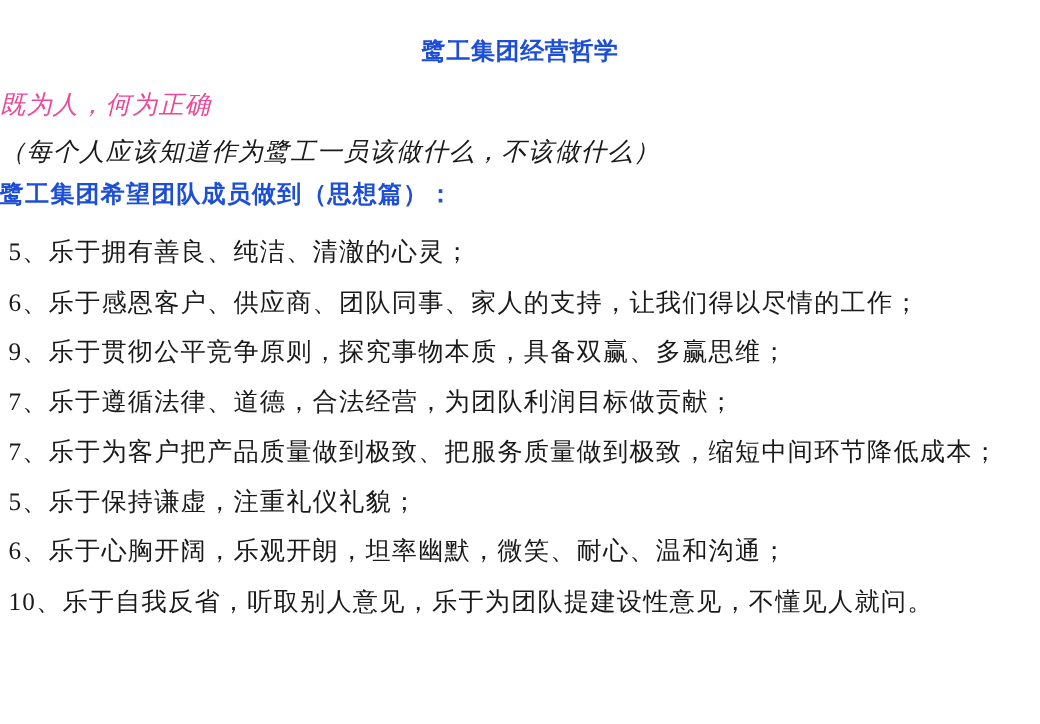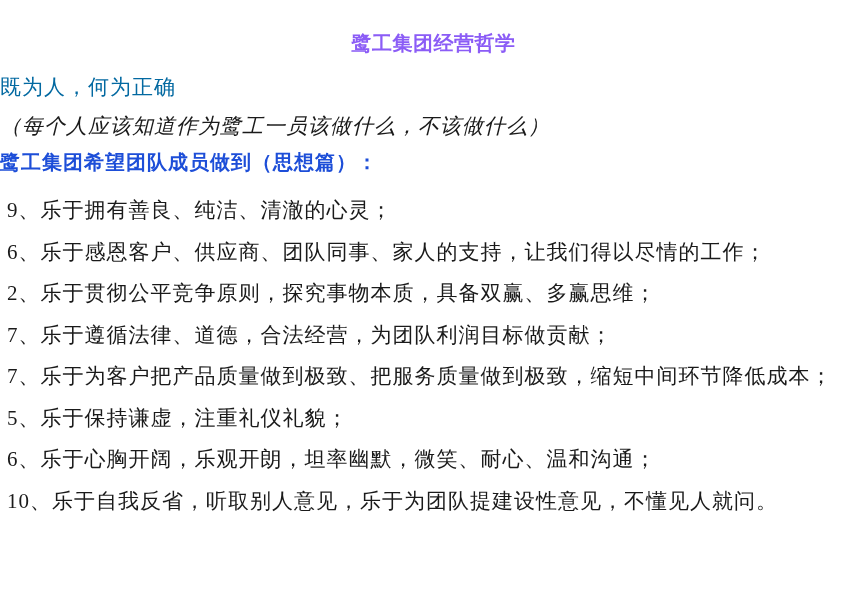--- a/index.html
+++ b/index.html
@@ -24,26 +24,27 @@
     letter-spacing: 1px;
     white-space: nowrap;
   }
   .doc-title {
     margin-top: 30px !important;
     font-size: 20px !important;
     font-weight: 700;
     text-align: center;
     padding-left: 82px;
     letter-spacing: 0.5px !important;
-    color: #8b5cf6;
+    color: #1d4ed8;
   }
   .doc-subtitle {
     margin-top: 18px !important;
     padding-left: 45px;
-    color: #0369a1;
+    color: #ec4899;
+    font-style: italic;
   }
   .doc-note {
     margin-top: 13px !important;
     padding-left: 2px;
     font-style: italic;
   }
   .section-heading {
     margin-top: 10px !important;
     padding-left: 2px;
     font-size: 20px !important;
@@ -66,22 +67,22 @@
 <div class="doc-page">
   <p class="doc-title">鹭工集团经营哲学</p>
 
   <p class="doc-subtitle">既为人，何为正确</p>
 
   <p class="doc-note">（每个人应该知道作为鹭工一员该做什么，不该做什么）</p>
 
   <p class="section-heading">鹭工集团希望团队成员做到（思想篇）：</p>
 
   <div class="items-list">
-    <p class="philosophy-item">9、乐于拥有善良、纯洁、清澈的心灵；</p>
+    <p class="philosophy-item">5、乐于拥有善良、纯洁、清澈的心灵；</p>
     <p class="philosophy-item">6、乐于感恩客户、供应商、团队同事、家人的支持，让我们得以尽情的工作；</p>
-    <p class="philosophy-item">2、乐于贯彻公平竞争原则，探究事物本质，具备双赢、多赢思维；</p>
+    <p class="philosophy-item">9、乐于贯彻公平竞争原则，探究事物本质，具备双赢、多赢思维；</p>
     <p class="philosophy-item">7、乐于遵循法律、道德，合法经营，为团队利润目标做贡献；</p>
     <p class="philosophy-item">7、乐于为客户把产品质量做到极致、把服务质量做到极致，缩短中间环节降低成本；</p>
     <p class="philosophy-item">5、乐于保持谦虚，注重礼仪礼貌；</p>
     <p class="philosophy-item">6、乐于心胸开阔，乐观开朗，坦率幽默，微笑、耐心、温和沟通；</p>
     <p class="philosophy-item">10、乐于自我反省，听取别人意见，乐于为团队提建设性意见，不懂见人就问。</p>
   </div>
 </div>
 
 </body></html>

